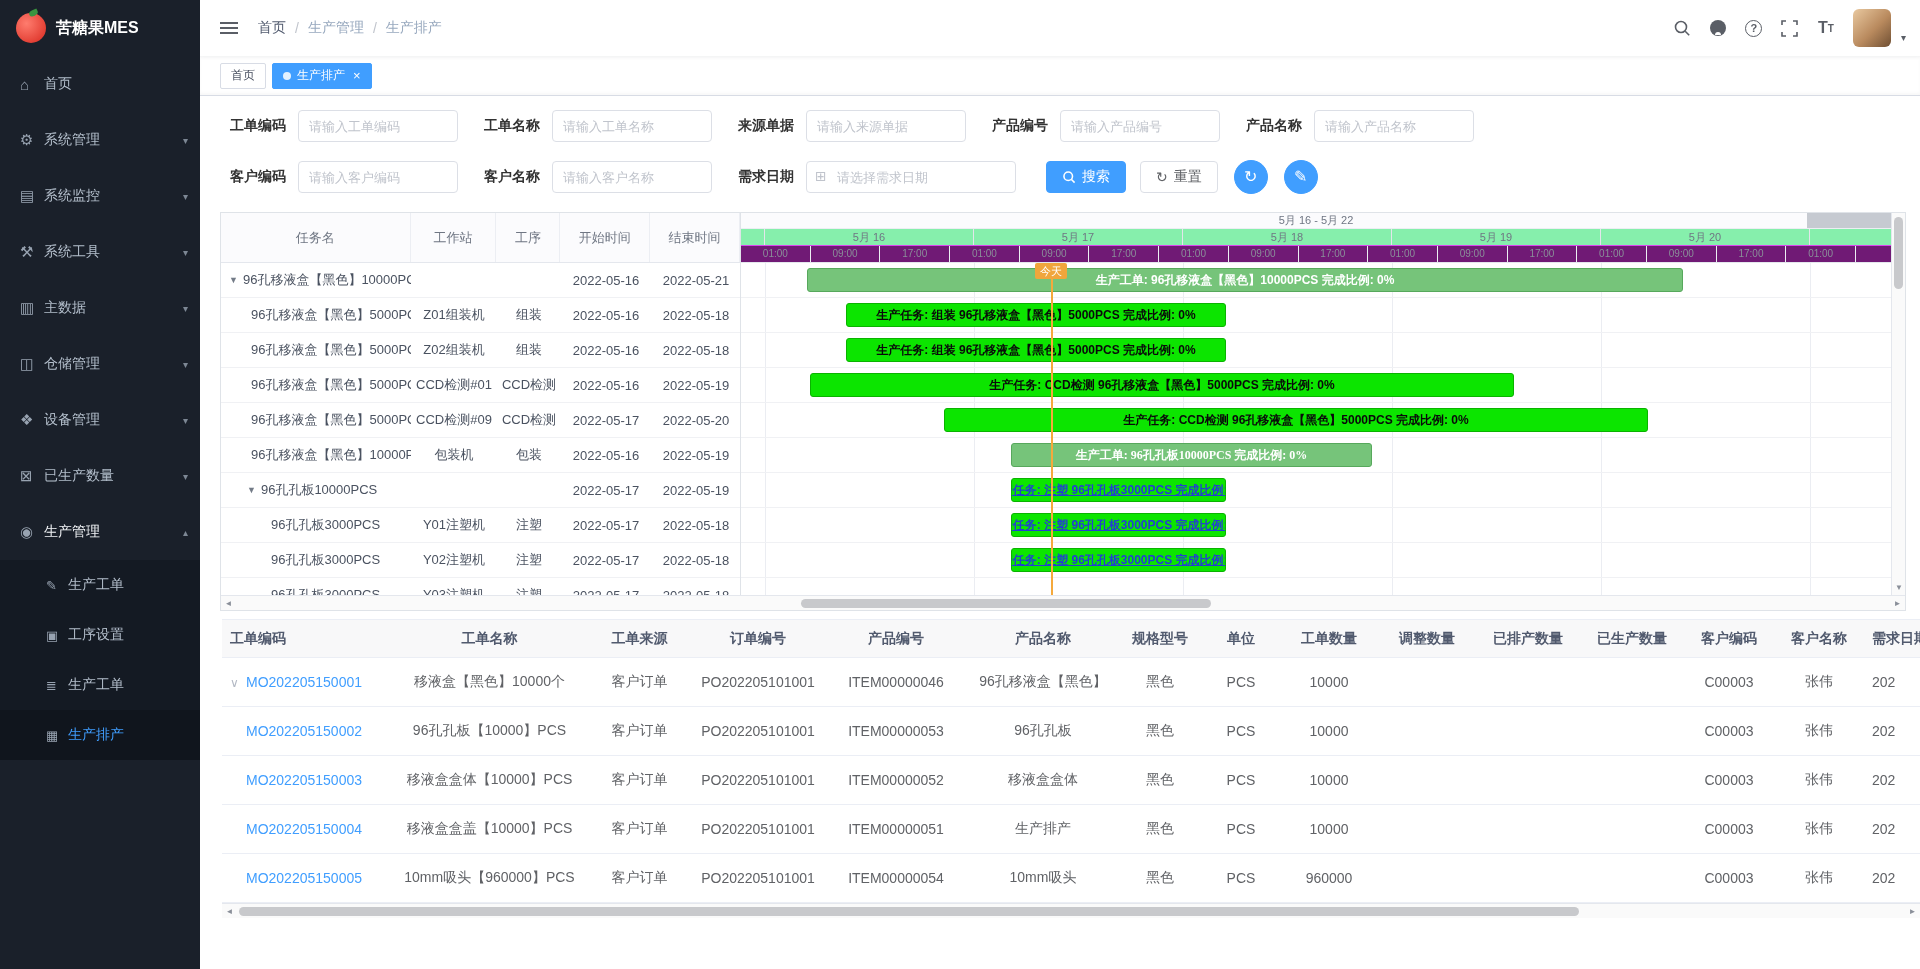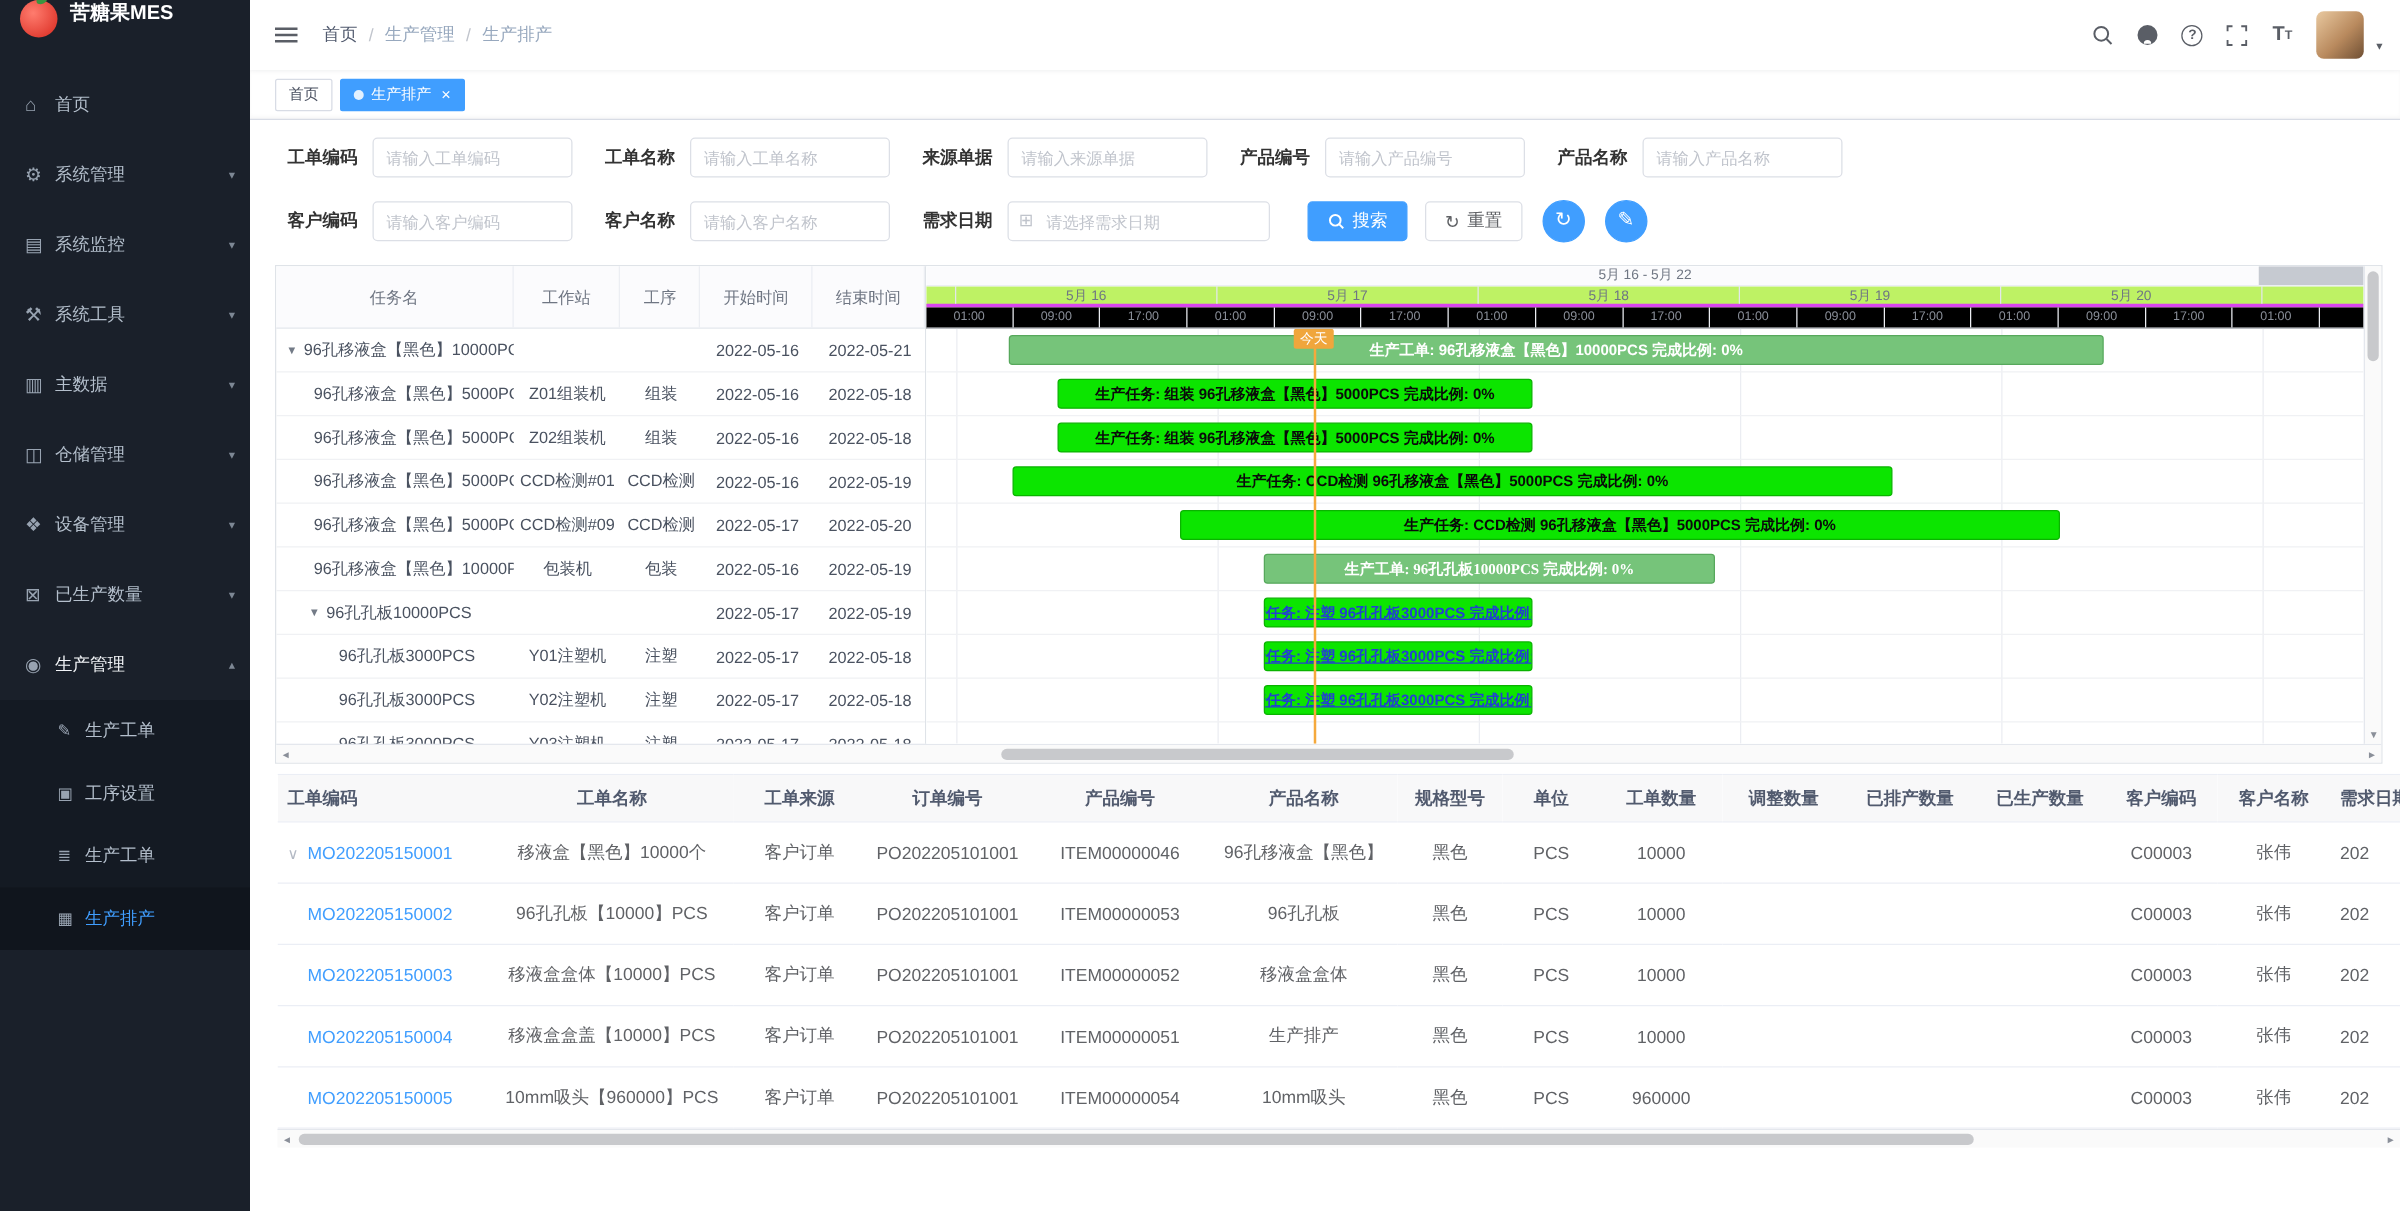--- a/index.html
+++ b/index.html
@@ -2,21 +2,21 @@
 <html><head>
 <meta charset="utf-8">
 <style>
 *{box-sizing:border-box;margin:0;padding:0}
 html,body{width:1920px;height:969px;overflow:hidden;background:#fff;
   font-family:"Liberation Sans","DejaVu Sans",sans-serif;font-size:14px;color:#303133}
 .page{position:relative;width:1920px;height:969px;overflow:hidden}
 
 
 .sidebar{position:absolute;left:0;top:0;width:200px;height:969px;background:#1a202a;z-index:20}
-.logo{height:56px;display:flex;align-items:flex-start;gap:10px;padding-left:16px}
+.logo{height:56px;display:flex;align-items:center;gap:10px;padding-left:16px}
 .logo-badge{width:30px;height:30px;border-radius:50%;background:radial-gradient(circle at 35% 35%,#ff7c6e,#d8281e);position:relative;flex:none}
 .logo-badge::after{content:"";position:absolute;top:-3px;left:13px;width:9px;height:6px;background:#3a9440;border-radius:60% 0 60% 60%;transform:rotate(-25deg)}
 .logo-title{color:#fff;font-weight:bold;font-size:16px;white-space:nowrap}
 .mi{height:56px;display:flex;align-items:center;padding:0 12px 0 20px;color:#b4bfcc;font-size:14px;cursor:pointer}
 .mi .ic{width:24px;font-size:15px;color:#98a3b1;flex:none}
 .mi .lbl{flex:1;white-space:nowrap;overflow:hidden}
 .mi .chev{font-size:10px;color:#7d8794}
 .mi.open{color:#f2f4f7}
 .submenu{background:#141a23}
 .smi{height:50px;display:flex;align-items:center;padding-left:46px;color:#b4bfcc;font-size:14px;cursor:pointer}
@@ -76,25 +76,25 @@
 .grow .c{overflow:hidden;white-space:nowrap;flex:none;display:flex;align-items:center}
 .grow .cc{justify-content:center}
 .tcaret{font-size:9px;color:#737b87;margin-right:5px;cursor:pointer}
 .lv0 .c.w-name{padding-left:8px}
 .lv1 .c.w-name{padding-left:30px}
 .lv1c .c.w-name{padding-left:26px}
 .lv2 .c.w-name{padding-left:50px}
 .g-time{flex:1;overflow:hidden;position:relative;background:#fff}
 .s-range{height:16px;line-height:15px;text-align:center;font-size:11px;color:#6f7683;background:#fbfbfd;border-bottom:1px solid #eceef3;position:relative}
 .weekend{position:absolute;right:0;top:0;width:84px;height:15px;background:#c6cad1}
-.s-days{height:17px;display:flex;background:#bef264;border-bottom:3px solid #d946ef;font-size:11px;color:#6f7683}
+.s-days{height:17px;display:flex;background:#86efac;border-bottom:1px solid #d946ef;font-size:11px;color:#6f7683}
 .s-stub{width:24px;flex:none;border-right:1px solid #e3e6eb}
 .s-day{width:209px;flex:none;text-align:center;line-height:16px;border-right:1px solid #e3e6eb}
 .s-rest{flex:1}
-.s-hours{height:17px;display:flex;background:#000000;border-bottom:1px solid #e4e7ed;font-size:10px;color:#8a8f99}
+.s-hours{height:17px;display:flex;background:#701a75;border-bottom:1px solid #e4e7ed;font-size:10px;color:#8a8f99}
 .s-hour{width:69.7px;flex:none;text-align:center;line-height:16px;border-right:1px solid #eceef3}
 .g-body{position:relative;height:332px;overflow:hidden}
 .dayline{position:absolute;top:0;bottom:0;width:1px;background:#ebedf2}
 .brow{height:35px;border-bottom:1px solid #f0f1f4;position:relative}
 .bar{position:absolute;top:5px;height:24px;border-radius:3px;display:flex;align-items:center;justify-content:center;font-size:12px;font-weight:700;overflow:hidden;white-space:nowrap;cursor:pointer;z-index:2;padding:0 4px}
 .bar.order{background:#76c47a;border:1px solid #57a85c;color:#fff}
 .bar.task{background:#0ce500;border:1px solid #0ab300;color:#0a0a0a}
 .bar.sel{color:#2340d0;text-decoration:underline}
 .today-line{position:absolute;top:0;bottom:0;width:2px;background:#f5a93c;z-index:3}
 .today-label{position:absolute;top:0;transform:translateX(-50%);background:#f0a63c;color:#fff;font-size:11px;line-height:16px;padding:0 5px;border-radius:2px;z-index:4}

